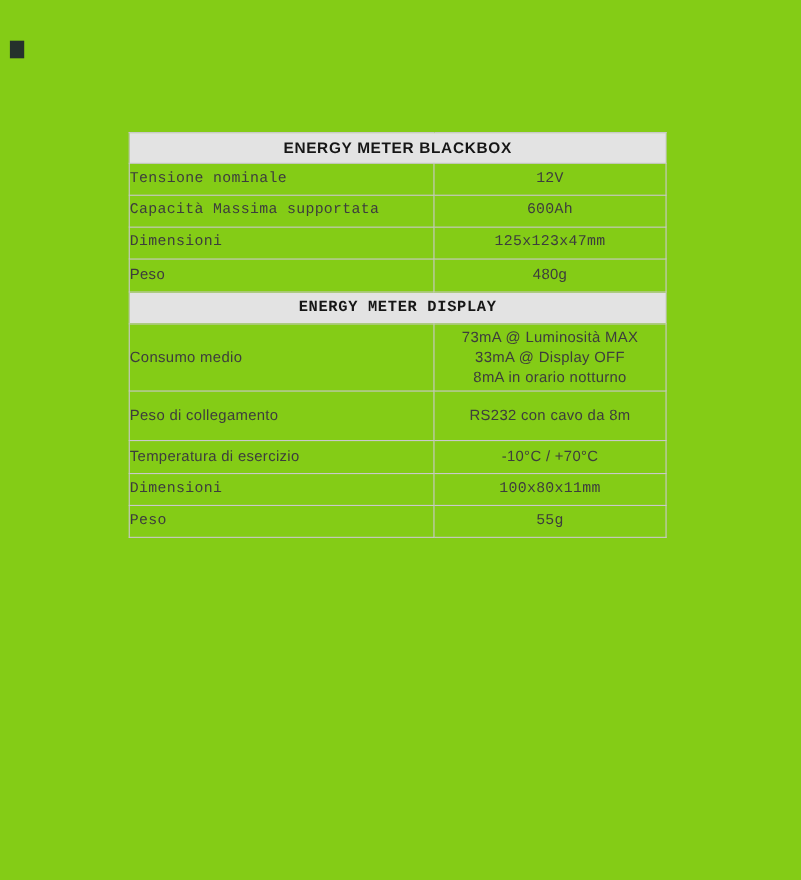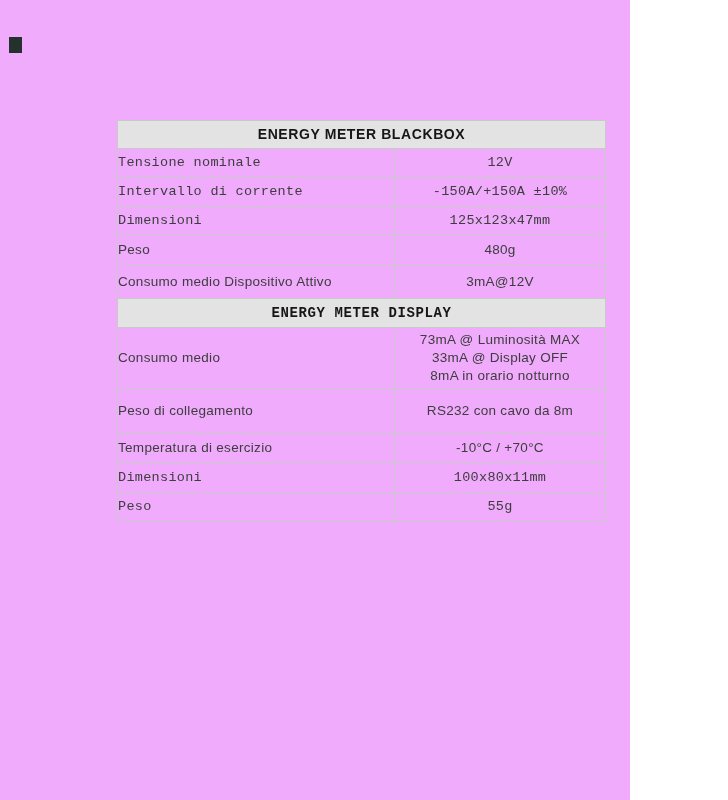--- a/index.html
+++ b/index.html
@@ -2,21 +2,21 @@
 <html><head>
 <meta charset="utf-8">
 <style>
   html, body { margin: 0; padding: 0; }
   body {
     width: 728px; height: 800px;
     background: #ffffff;
     font-family: "Liberation Sans", sans-serif;
     overflow: hidden;
   }
-  .page { position: relative; width: 630px; height: 800px; background: #f0abfc; }
+  .page { position: relative; width: 728px; height: 800px; background: #84cc16; }
 
   .corner-mark {
     position: absolute; left: 9px; top: 37px;
     width: 13px; height: 16px;
     background: #25312c;
   }
 
   table.spec-table {
     position: absolute; left: 117px; top: 120px;
     width: 488px;
@@ -66,34 +66,30 @@
     </colgroup>
     <tbody>
       <tr class="hh27">
         <td colspan="2" class="hcell">ENERGY METER BLACKBOX</td>
       </tr>
       <tr class="h28">
         <td class="l">Tensione nominale</td>
         <td class="v">12V</td>
       </tr>
       <tr class="h28">
-        <td class="l">Intervallo di corrente</td>
-        <td class="v">-150A/+150A ±10%</td>
+        <td class="l">Capacità Massima supportata</td>
+        <td class="v">600Ah</td>
       </tr>
       <tr class="h28">
         <td class="l">Dimensioni</td>
         <td class="v">125x123x47mm</td>
       </tr>
       <tr class="h29">
         <td class="l">Peso</td>
         <td class="v">480g</td>
-      </tr>
-      <tr class="h32">
-        <td class="l">Consumo medio Dispositivo Attivo</td>
-        <td class="v">3mA@12V</td>
       </tr>
       <tr class="h28">
         <td colspan="2" class="hcell">ENERGY METER DISPLAY</td>
       </tr>
       <tr class="h60">
         <td class="l">Consumo medio</td>
         <td class="v">73mA @ Luminosità MAX
 33mA @ Display OFF
 8mA in orario notturno</td>
       </tr>

